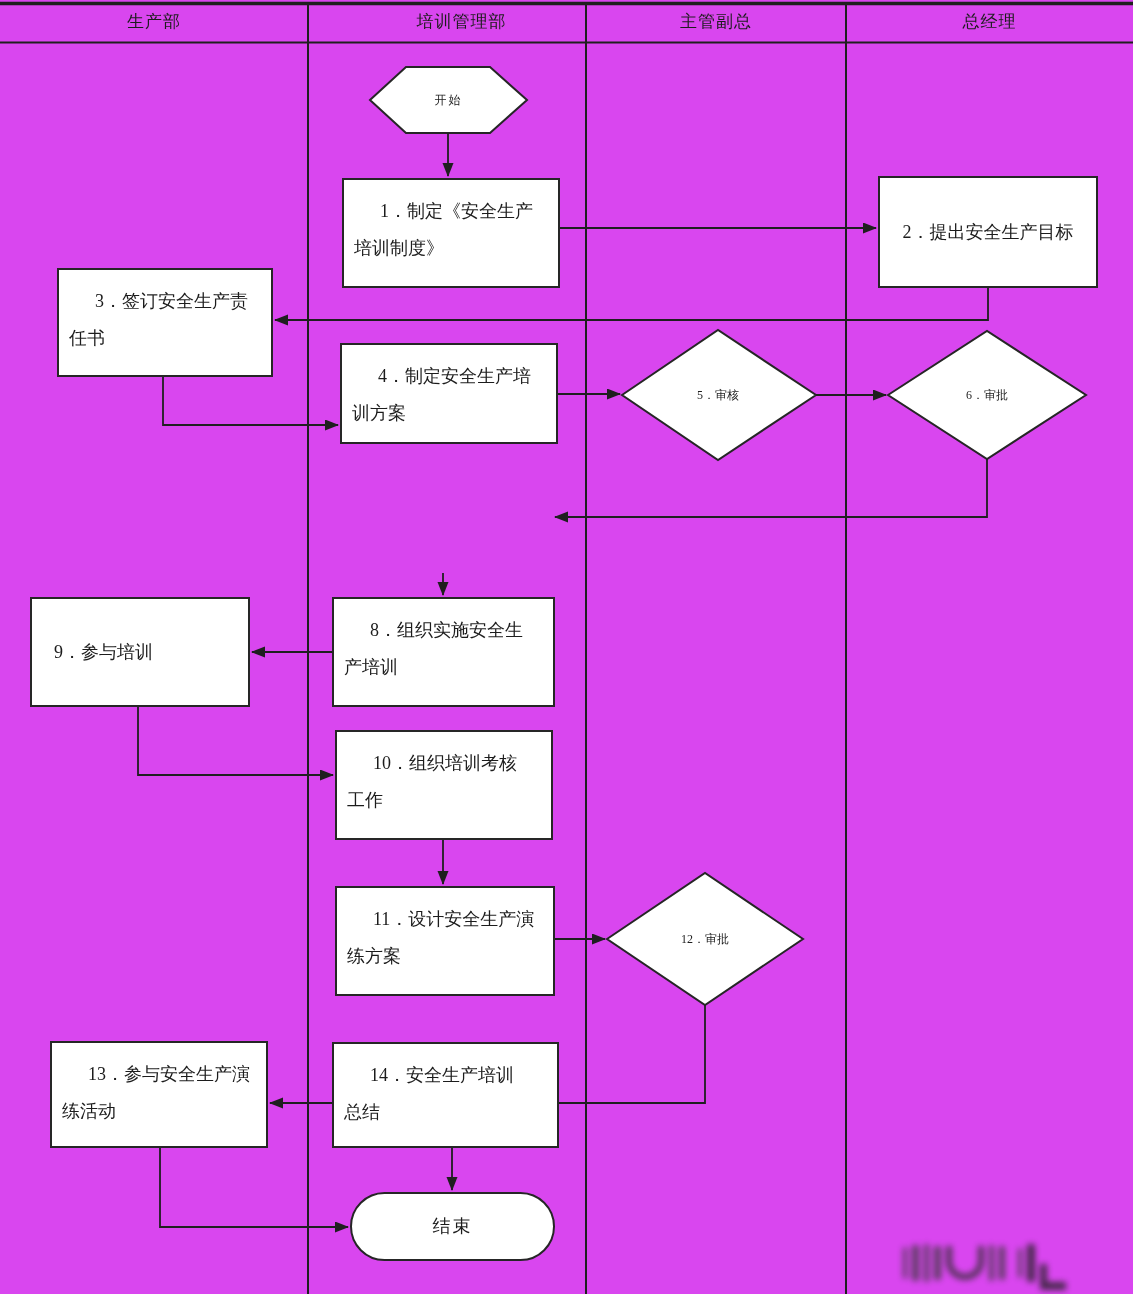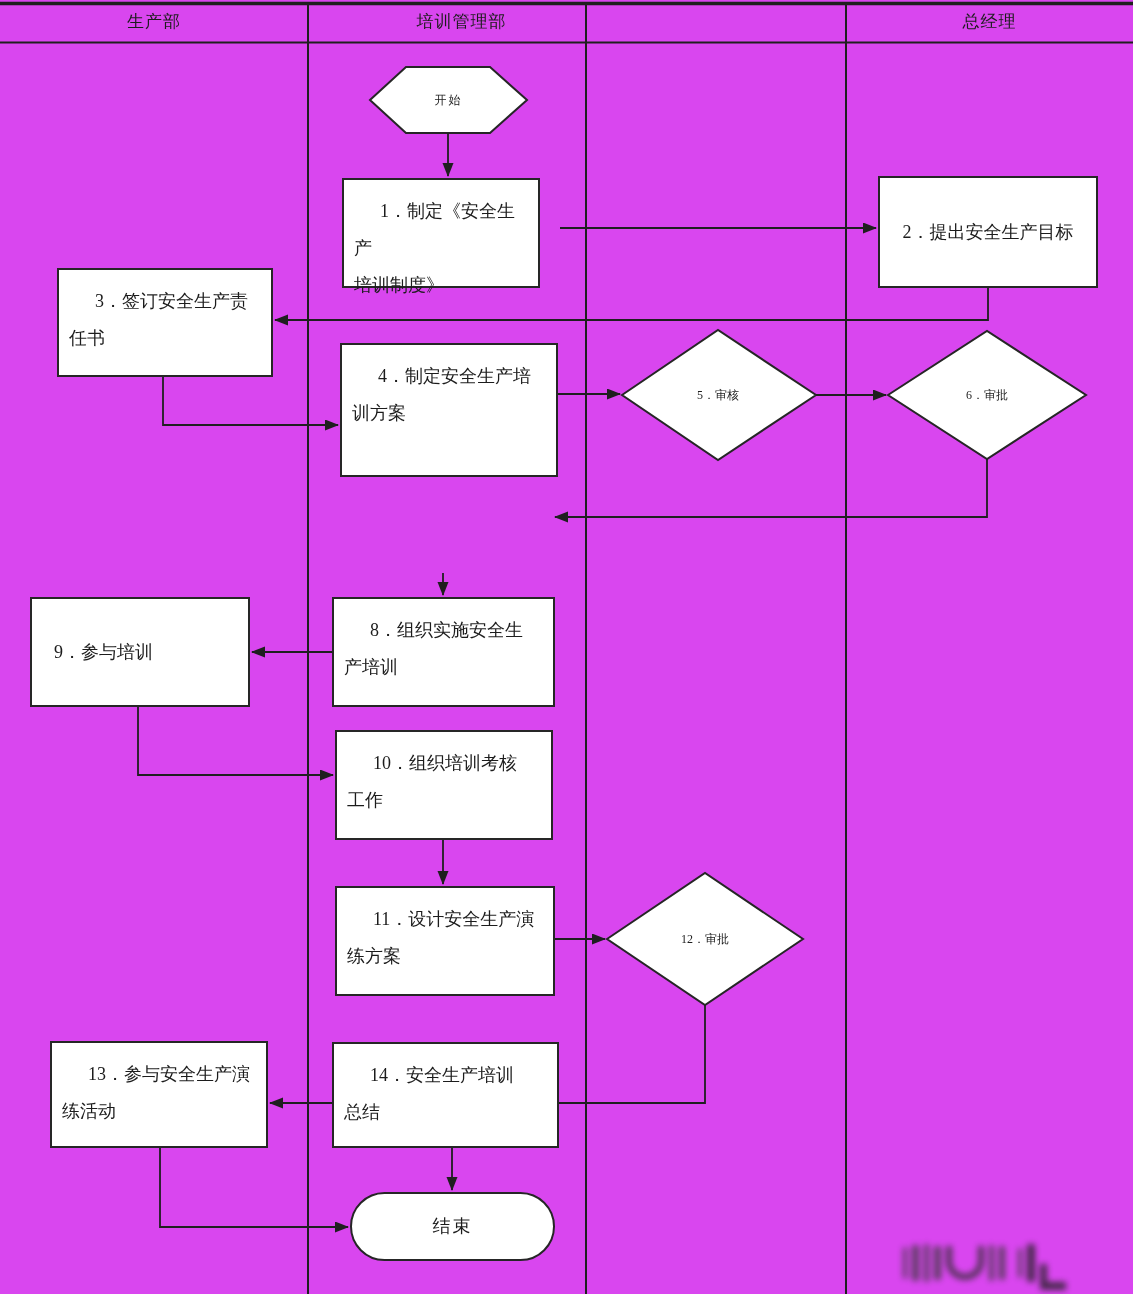--- a/index.html
+++ b/index.html
@@ -85,33 +85,34 @@
     <polyline points="443,840 443,884" fill="none" stroke="#1f1f1f" stroke-width="1.8" marker-end="url(#arr)"></polyline>
     <polyline points="555,939 605,939" fill="none" stroke="#1f1f1f" stroke-width="1.8" marker-end="url(#arr)"></polyline>
     <polyline points="705,1005 705,1103 559,1103" fill="none" stroke="#1f1f1f" stroke-width="1.8"></polyline>
     <polyline points="332,1103 270,1103" fill="none" stroke="#1f1f1f" stroke-width="1.8" marker-end="url(#arr)"></polyline>
     <polyline points="160,1148 160,1227 348,1227" fill="none" stroke="#1f1f1f" stroke-width="1.8" marker-end="url(#arr)"></polyline>
     <polyline points="452,1148 452,1190" fill="none" stroke="#1f1f1f" stroke-width="1.8" marker-end="url(#arr)"></polyline>
   </svg>
 
   <div class="lane-label" style="left:0;width:308px;">生产部</div>
   <div class="lane-label" style="left:308px;width:307px;">培训管理部</div>
+  <div class="lane-label" style="left:586px;width:260px;">主管副总</div>
   <div class="lane-label" style="left:846px;width:287px;">总经理</div>
 
   <div class="shape-label" style="left:386px;top:78px;width:125px;height:44px;letter-spacing:2px;">开始</div>
   <div class="shape-label" style="left:640px;top:371px;width:156px;height:48px;">5．审核</div>
   <div class="shape-label" style="left:906px;top:371px;width:162px;height:48px;">6．审批</div>
   <div class="shape-label" style="left:625px;top:915px;width:160px;height:48px;">12．审批</div>
 
-  <div class="node two" style="left:342px;top:178px;width:198px;height:110px;">1．制定《安全生产
+  <div class="node two" style="left:342px;top:178px;width:218px;height:110px;">1．制定《安全生产
 培训制度》</div>
   <div class="node center" style="left:878px;top:176px;width:220px;height:112px;">2．提出安全生产目标</div>
   <div class="node two" style="left:57px;top:268px;width:216px;height:109px;">3．签订安全生产责
 任书</div>
-  <div class="node two" style="left:340px;top:343px;width:218px;height:134px;">4．制定安全生产培
+  <div class="node two" style="left:340px;top:343px;width:218px;height:101px;">4．制定安全生产培
 训方案</div>
   <div class="node two" style="left:332px;top:597px;width:223px;height:110px;">8．组织实施安全生
 产培训</div>
   <div class="node leftpad" style="left:30px;top:597px;width:220px;height:110px;">9．参与培训</div>
   <div class="node two" style="left:335px;top:730px;width:218px;height:110px;">10．组织培训考核
 工作</div>
   <div class="node two" style="left:335px;top:886px;width:220px;height:110px;">11．设计安全生产演
 练方案</div>
   <div class="node two" style="left:50px;top:1041px;width:218px;height:107px;">13．参与安全生产演
 练活动</div>

